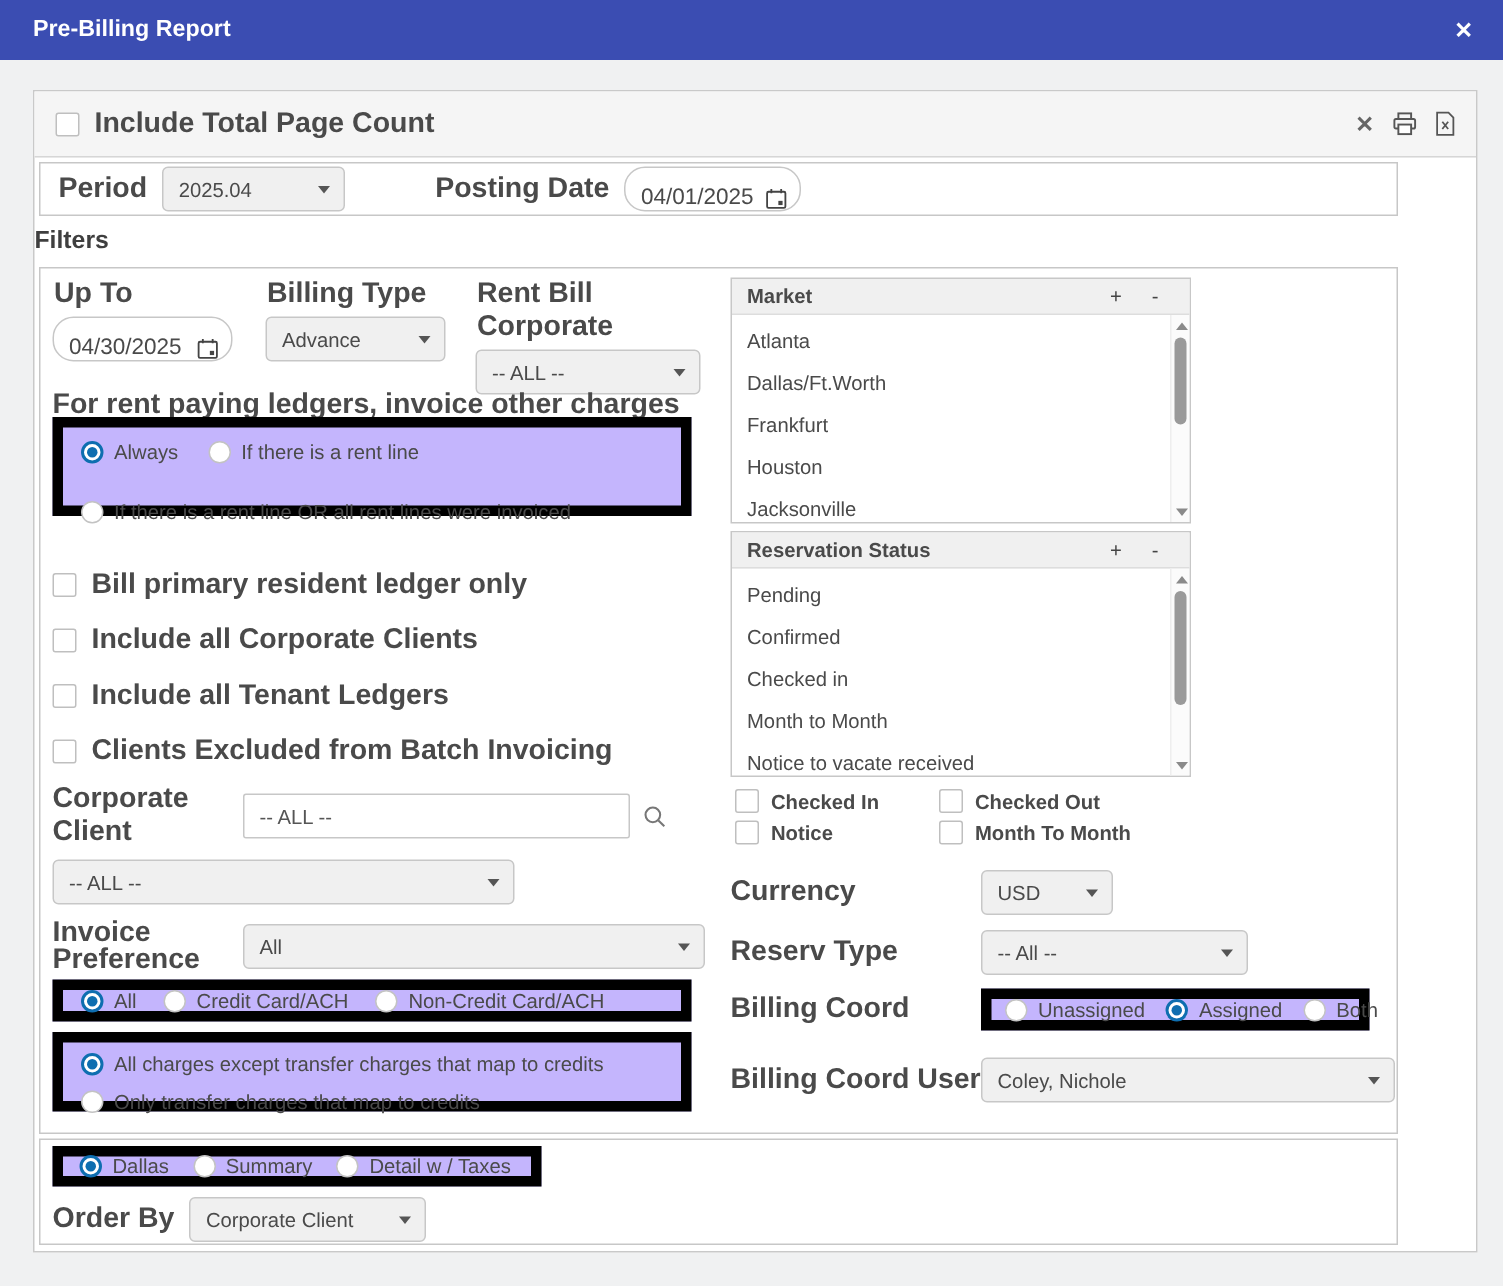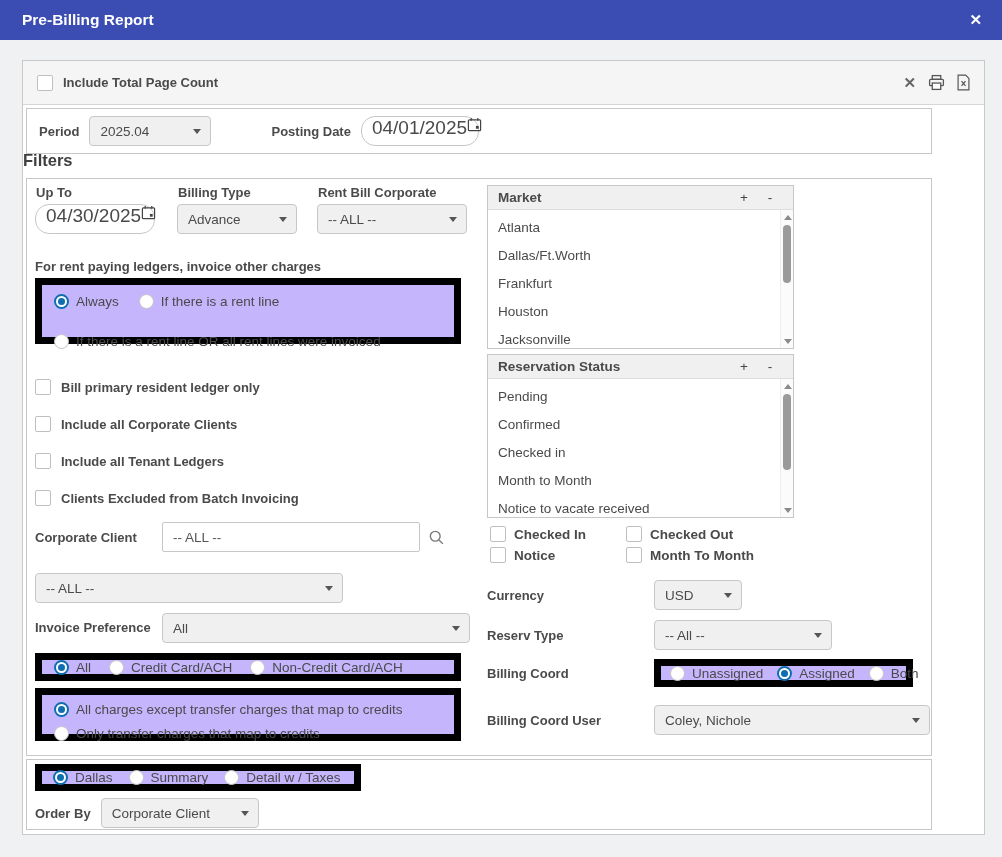--- a/index.html
+++ b/index.html
@@ -20,45 +20,45 @@
   .panel-toolbar { height:44px; background:#f5f5f5; border-bottom:1px solid #d6d6d6;
     display:flex; align-items:center; justify-content:space-between; padding:0 14px; }
   .tleft { display:flex; align-items:center; gap:10px; }
   .ticons { display:flex; align-items:center; gap:12px; }
   .ticons .xclear { color:#666; font-size:15px; font-weight:bold; cursor:pointer; }
   .icon-btn { display:inline-flex; align-items:center; cursor:pointer; }
 
   .panel-body { position:relative; height:729px; }
 
   
-  .blab { font-weight:bold; font-size:13px; color:#4a4a4a; }
+  .blab { font-weight:bold; font-size:19px; color:#4a4a4a; }
   .cb { width:16px; height:16px; background:#fff; border:1px solid #bfbfbf; border-radius:2px; flex:none; }
   .rad { width:15px; height:15px; background:#fff; border:1px solid #c3c3c3; border-radius:50%; flex:none; position:relative; }
   .rad.sel { border:2px solid #0e6eb0; }
   .rad.sel::after { content:""; position:absolute; inset:2px; background:#0e6eb0; border-radius:50%; }
   .ritem { display:inline-flex; align-items:center; gap:7px; font-size:13.5px; color:#4a4a4a; }
   .citem { display:flex; align-items:center; gap:10px; }
 
   .dd { display:inline-flex; align-items:center; justify-content:space-between;
     height:30px; background:#f0f0f0; border:1px solid #c7c7c7; border-radius:4px;
     padding:0 9px 0 10px; font-size:13.5px; color:#4a4a4a; cursor:pointer; }
   .dd-arrow { width:0; height:0; border-left:4px solid transparent; border-right:4px solid transparent;
     border-top:5px solid #555; flex:none; margin-left:8px; }
 
-  .datebox { display:inline-flex; align-items:flex-start; justify-content:space-between;
+  .datebox { display:inline-flex; align-items:flex-end; justify-content:space-between;
     height:30px; background:#fff; border:1px solid #c7c7c7; border-radius:14px;
-    padding:0 8px 0 10px; font-size:19px; color:#4a4a4a; }
+    padding:0 8px 0 10px; font-size:15px; color:#4a4a4a; }
 
   .txt { height:30px; background:#fff; border:1px solid #c7c7c7; border-radius:2px;
     padding:0 10px; font-size:13.5px; color:#555; font-family:"Liberation Sans", sans-serif; }
 
   .rbox { border:7px solid #000000; background:#c4b5fd; }
 
   
-  .period-row { position:absolute; left:3px; top:3px; width:906px; height:46px;
+  .period-row { position:absolute; left:3px; top:3px; width:906px; height:36px;
     border:1px solid #c7c7c7; display:flex; align-items:center; gap:10px; padding:0 12px; }
   .period-row .gap { width:40px; }
 
   .filters-heading { position:absolute; left:0; top:46px; font-size:16.5px; font-weight:bold; color:#3f3f3f; }
 
   .filters-box { position:absolute; left:3px; top:73px; width:906px; height:578px; border:1px solid #c7c7c7; }
 
   .fgroup { position:absolute; display:flex; flex-direction:column; gap:4px; }
   .fgroup .blab { margin-left:1px; }
 

